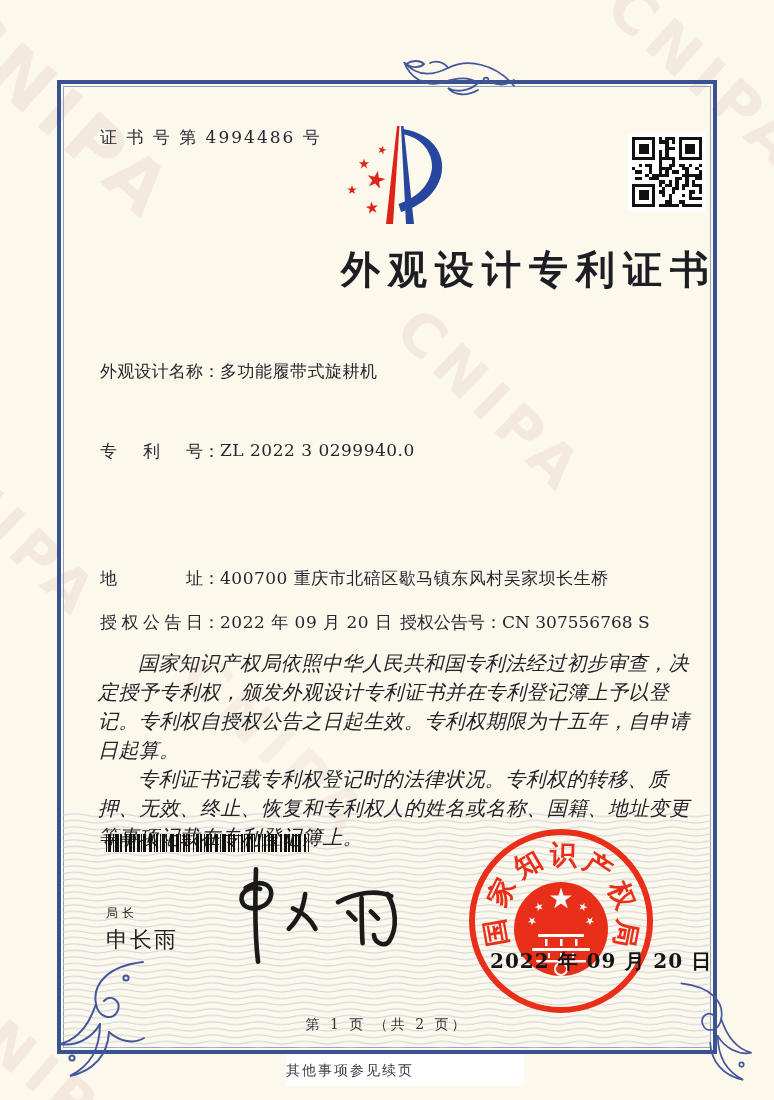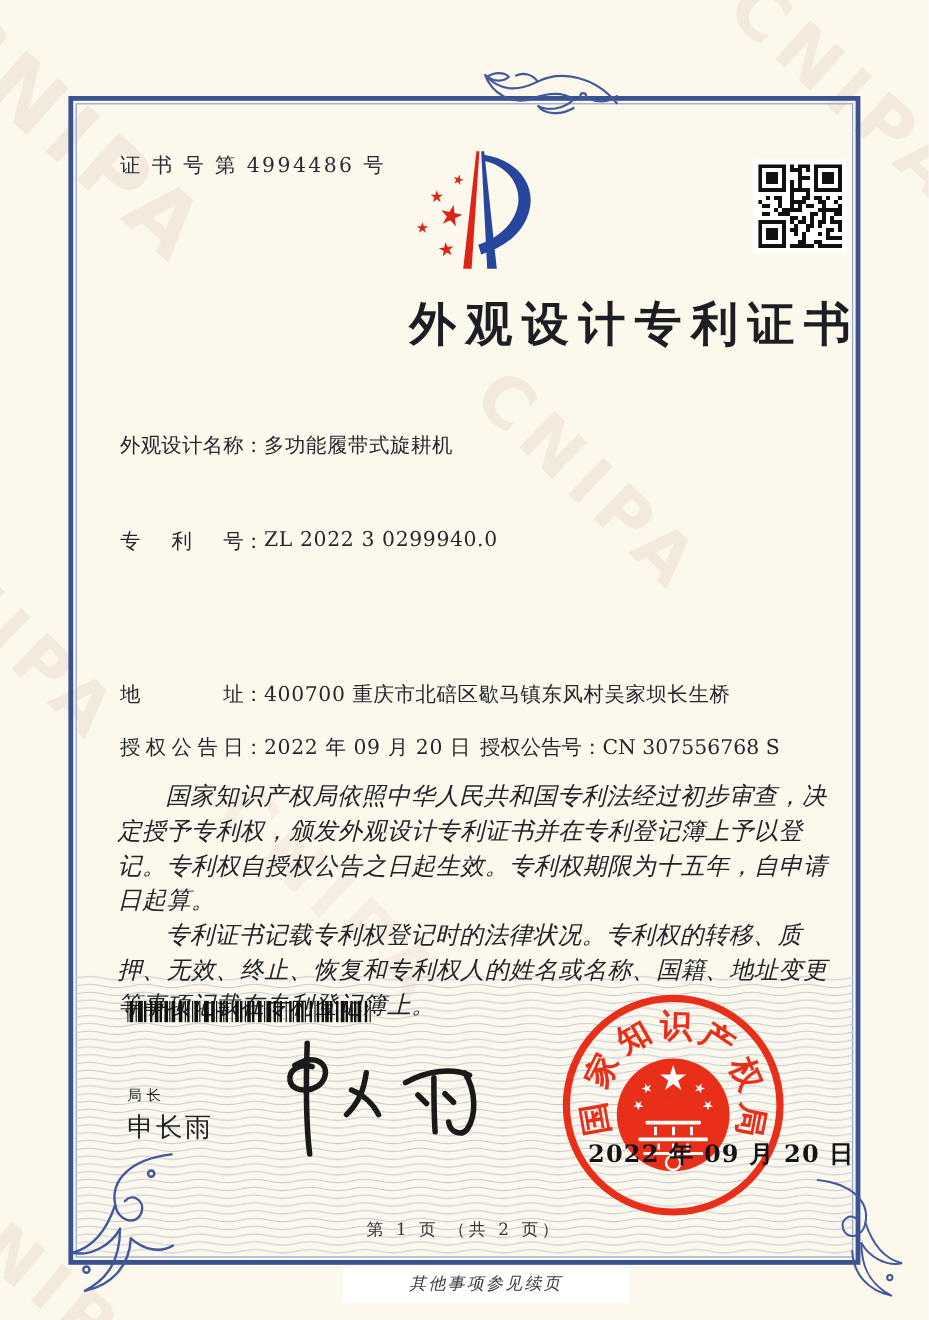--- a/index.html
+++ b/index.html
@@ -40,21 +40,21 @@
   .director-name{position:absolute;left:106px;top:925px;font-size:22px;letter-spacing:2px;color:#222;z-index:2;}
   .signature{position:absolute;left:215px;top:862px;z-index:2;}
   
   .seal{position:absolute;left:466px;top:826px;width:190px;height:190px;z-index:2;opacity:.95;}
   .seal-date{position:absolute;left:490px;top:948px;font-size:20px;font-weight:700;letter-spacing:1px;
              color:#141414;z-index:3;white-space:nowrap;}
   
   .page-info{position:absolute;left:57px;top:1016px;width:660px;text-align:center;font-size:14px;
              letter-spacing:3px;color:#33333b;z-index:2;}
   .note-box{position:absolute;left:286px;top:1055px;width:238px;height:31px;background:#ffffff;
-            text-align:center;line-height:31px;font-size:14px;letter-spacing:2px;color:#3a3a42;z-index:4;font-style:italic;}
+            text-align:left;line-height:31px;font-size:14px;letter-spacing:2px;color:#3a3a42;z-index:4;}
   .flourish{position:absolute;z-index:1;}
   svg text{font-family:"DejaVu Serif","Liberation Serif",serif;}
 </style>
 </head>
 <body>
 
 <div class="page">
 
   <svg width="0" height="0" style="position:absolute" aria-hidden="true">
     <defs>

